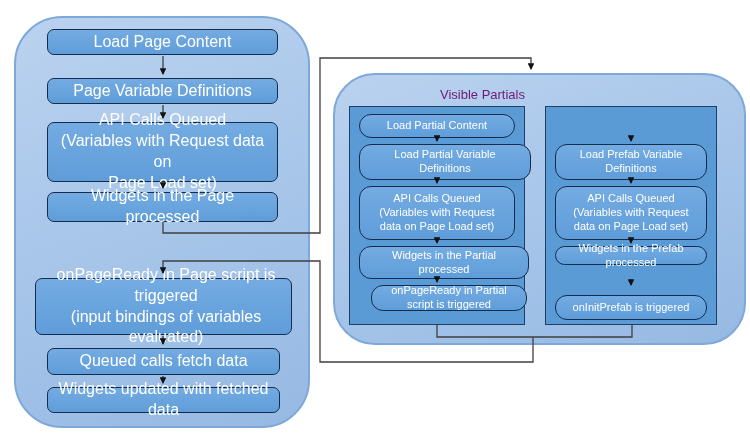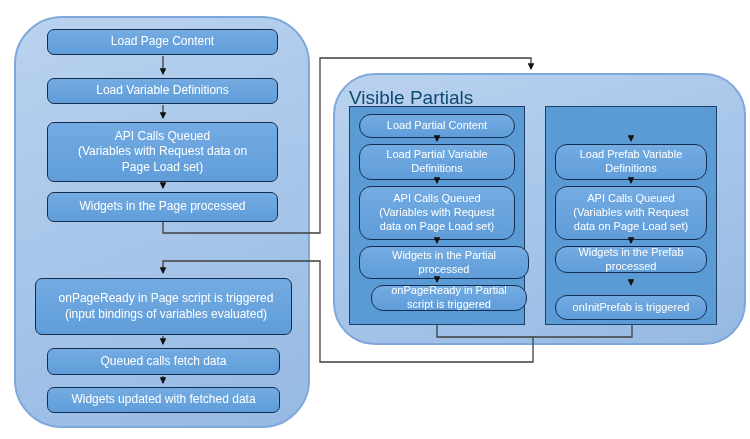--- a/index.html
+++ b/index.html
@@ -25,70 +25,70 @@
     border:1.2px solid #142c4e;
     border-radius:7px;
     box-sizing:border-box;
     display:flex;align-items:center;justify-content:center;
     color:#ffffff;
     text-align:center;
     white-space:pre-line;
     line-height:1.3;
     padding:1px 4px;
   }
-  .left-box{font-size:12px;}
+  .left-box{font-size:16px;}
   .inner-box{font-size:11px;line-height:1.25;border-radius:12px;}
   .panel-title{
     position:absolute;
-    text-align:left;
-    font-size:19px;
-    color:#0c4a6e;
+    text-align:right;
+    font-size:13px;
+    color:#701a75;
   }
   svg.connectors{position:absolute;left:0;top:0;pointer-events:none;}
 </style>
 </head>
 <body>
 
 <div class="stage">
 
   <div class="big-container" style="left:14px;top:16px;width:296px;height:412px;"></div>
 
   <div class="big-container" style="left:333px;top:73px;width:413px;height:272px;border-radius:42px;"></div>
 
   <div class="flow-box left-box" style="left:47px;top:29px;width:231px;height:26px;">Load Page Content</div>
-  <div class="flow-box left-box" style="left:47px;top:78px;width:231px;height:26px;">Load Variable Definitions</div>
+  <div class="flow-box left-box" style="left:47px;top:78px;width:231px;height:26px;">Page Variable Definitions</div>
   <div class="flow-box left-box" style="left:47px;top:122px;width:231px;height:60px;">API Calls Queued
 (Variables with Request data on
 Page Load set)</div>
   <div class="flow-box left-box" style="left:47px;top:192px;width:231px;height:30px;">Widgets in the Page processed</div>
   <div class="flow-box left-box" style="left:35px;top:278px;width:257px;height:57px;padding-left:9px;">onPageReady in Page script is triggered
 (input bindings of variables evaluated)</div>
   <div class="flow-box left-box" style="left:47px;top:387px;width:233px;height:26px;">Widgets updated with fetched data</div>
   <div class="flow-box left-box" style="left:47px;top:348px;width:233px;height:27px;">Queued calls fetch data</div>
 
   <div class="panel-title" style="left:349px;top:87px;width:176px;">Visible Partials</div>
   <div class="panel" style="left:349px;top:106px;width:176px;height:219px;"></div>
   <div class="flow-box inner-box" style="left:359px;top:114px;width:156px;height:24px;">Load Partial Content</div>
-  <div class="flow-box inner-box" style="left:359px;top:144px;width:156px;height:36px;">Load Partial Variable
+  <div class="flow-box inner-box" style="left:359px;top:144px;width:172px;height:36px;">Load Partial Variable
 Definitions</div>
   <div class="flow-box inner-box" style="left:359px;top:186px;width:156px;height:54px;">API Calls Queued
 (Variables with Request
 data on Page Load set)</div>
   <div class="flow-box inner-box" style="left:359px;top:246px;width:170px;height:33px;">Widgets in the Partial
 processed</div>
   <div class="flow-box inner-box" style="left:359px;top:285px;width:156px;height:26px;margin-left:12px;">onPageReady in Partial
 script  is triggered</div>
 
   <div class="panel" style="left:545px;top:106px;width:172px;height:219px;"></div>
   <div class="flow-box inner-box" style="left:555px;top:144px;width:152px;height:36px;">Load Prefab Variable
 Definitions</div>
   <div class="flow-box inner-box" style="left:555px;top:186px;width:152px;height:54px;">API Calls Queued
 (Variables with Request
 data on Page Load set)</div>
-  <div class="flow-box inner-box" style="left:555px;top:246px;width:152px;height:27px;">Widgets in the Prefab
+  <div class="flow-box inner-box" style="left:555px;top:246px;width:152px;height:19px;">Widgets in the Prefab
 processed</div>
   <div class="flow-box inner-box" style="left:555px;top:295px;width:152px;height:25px;">onInitPrefab is triggered</div>
 
   <svg class="connectors" width="750" height="439" viewBox="0 0 750 439">
     <defs>
       <marker id="arw" viewBox="0 0 10 10" refX="8.5" refY="5" markerWidth="5.2" markerHeight="5.2" orient="auto-start-reverse">
         <path d="M0 0 L10 5 L0 10 z" fill="#111111"></path>
       </marker>
     </defs>
     <g stroke="#3f3f3f" stroke-width="1.3" fill="none">

